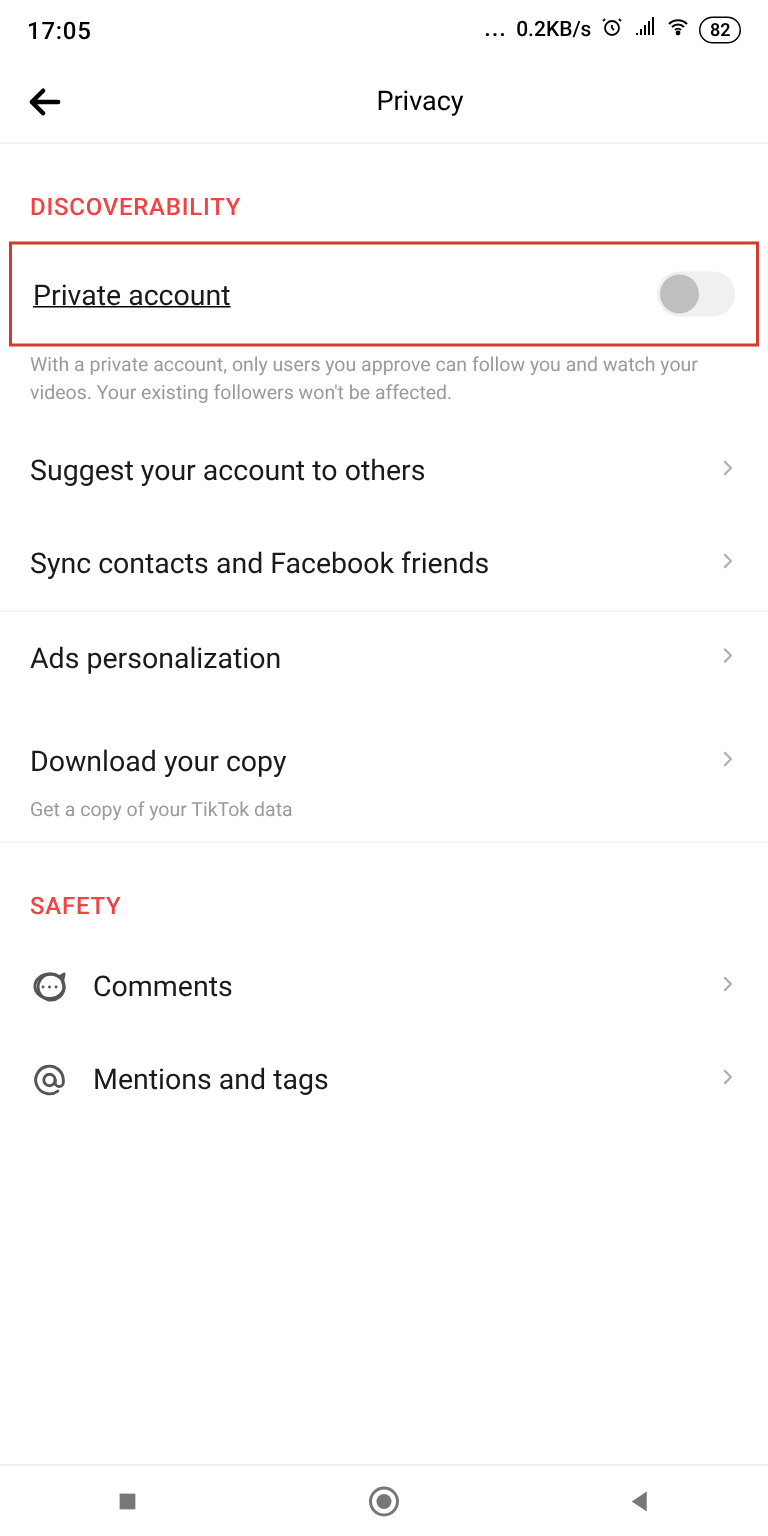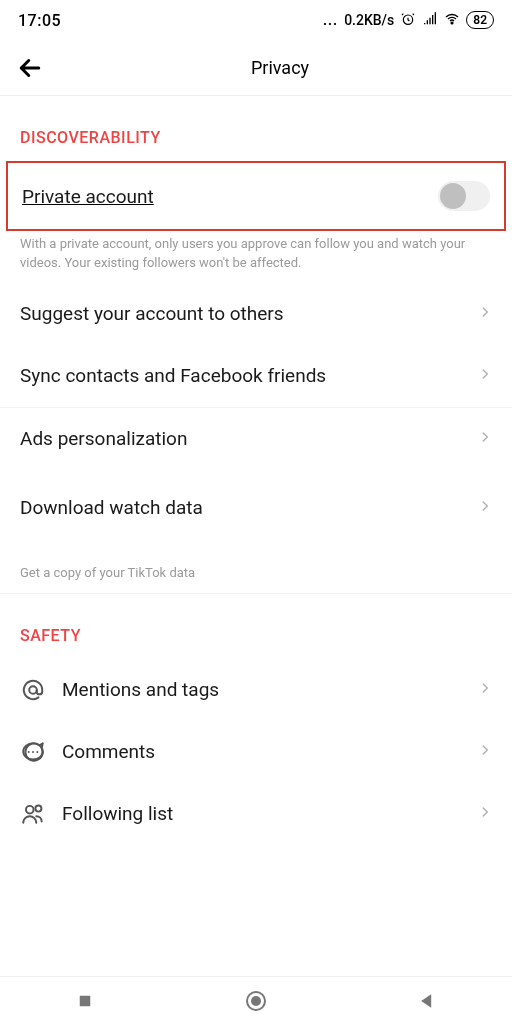--- a/index.html
+++ b/index.html
@@ -132,80 +132,64 @@
   <div class="row">
     <div class="row-label">Ads personalization</div>
     <div class="chev">
       <svg viewBox="0 0 24 24" fill="none" stroke="currentColor" stroke-width="2.5" stroke-linecap="round" stroke-linejoin="round">
           <path d="M9 5l7 7-7 7"></path>
         </svg>
     </div>
   </div>
 
   <div class="row" style="padding-bottom:4px;">
-    <div class="row-label">Download watch data</div>
-    <div class="chev">
-      <svg viewBox="0 0 24 24" fill="none" stroke="currentColor" stroke-width="2.5" stroke-linecap="round" stroke-linejoin="round">
-          <path d="M9 5l7 7-7 7"></path>
-        </svg>
-    </div>
-  </div>
-  <div class="subtext" style="padding-top:0;margin-top:32px;">Get a copy of your TikTok data</div>
+    <div class="row-label">Download your copy</div>
+    <div class="chev">
+      <svg viewBox="0 0 24 24" fill="none" stroke="currentColor" stroke-width="2.5" stroke-linecap="round" stroke-linejoin="round">
+          <path d="M9 5l7 7-7 7"></path>
+        </svg>
+    </div>
+  </div>
+  <div class="subtext" style="padding-top:0;">Get a copy of your TikTok data</div>
   <div class="divider-light"></div>
 
   <div class="section-header">SAFETY</div>
 
-
-  <div class="row">
-    <div class="row-icon">
-      <svg viewBox="0 0 24 24" fill="none" stroke-width="1.8" stroke-linecap="round" stroke-linejoin="round">
-          <circle cx="12" cy="12" r="3.5"></circle>
-          <path d="M15.5 12v1.5a2.5 2.5 0 0 0 5 0V12a8.5 8.5 0 1 0-3.4 6.8"></path>
-        </svg>
-    </div>
-    <div class="row-label">Mentions and tags</div>
-    <div class="chev">
-      <svg viewBox="0 0 24 24" fill="none" stroke="currentColor" stroke-width="2.5" stroke-linecap="round" stroke-linejoin="round">
-          <path d="M9 5l7 7-7 7"></path>
-        </svg>
-    </div>
-  </div>
 
   <div class="row">
     <div class="row-icon">
       <svg viewBox="0 0 24 24" fill="none" stroke-width="1.8" stroke-linecap="round" stroke-linejoin="round">
           <path d="M21 12a8 8 0 1 1-3-6.2L21 4l-1 4.5.9 3.5z" transform="scale(1,1)"></path>
           <ellipse cx="12" cy="11.5" rx="9" ry="7.5"></ellipse>
           <path d="M8 12h.01M12 12h.01M16 12h.01"></path>
         </svg>
     </div>
     <div class="row-label">Comments</div>
     <div class="chev">
       <svg viewBox="0 0 24 24" fill="none" stroke="currentColor" stroke-width="2.5" stroke-linecap="round" stroke-linejoin="round">
           <path d="M9 5l7 7-7 7"></path>
         </svg>
     </div>
   </div>
 
   <div class="row">
     <div class="row-icon">
       <svg viewBox="0 0 24 24" fill="none" stroke-width="1.8" stroke-linecap="round" stroke-linejoin="round">
-          <circle cx="9" cy="8" r="3.5"></circle>
-          <path d="M3 20c0-3.3 2.7-6 6-6s6 2.7 6 6"></path>
-          <circle cx="17" cy="7" r="2.8"></circle>
-          <path d="M15 14c3 0 5 2 5 5"></path>
-        </svg>
-    </div>
-    <div class="row-label">Following list</div>
-    <div class="chev">
-      <svg viewBox="0 0 24 24" fill="none" stroke="currentColor" stroke-width="2.5" stroke-linecap="round" stroke-linejoin="round">
-          <path d="M9 5l7 7-7 7"></path>
-        </svg>
-    </div>
-  </div>
+          <circle cx="12" cy="12" r="3.5"></circle>
+          <path d="M15.5 12v1.5a2.5 2.5 0 0 0 5 0V12a8.5 8.5 0 1 0-3.4 6.8"></path>
+        </svg>
+    </div>
+    <div class="row-label">Mentions and tags</div>
+    <div class="chev">
+      <svg viewBox="0 0 24 24" fill="none" stroke="currentColor" stroke-width="2.5" stroke-linecap="round" stroke-linejoin="round">
+          <path d="M9 5l7 7-7 7"></path>
+        </svg>
+    </div>
+  </div>
+
 
 </div>
 
 <div class="sys-nav">
   <div class="sn-item">
     <svg viewBox="0 0 24 24" width="18" height="18">
         <rect x="5" y="5" width="14" height="14" fill="#777"></rect>
       </svg>
   </div>
   <div class="sn-item">

